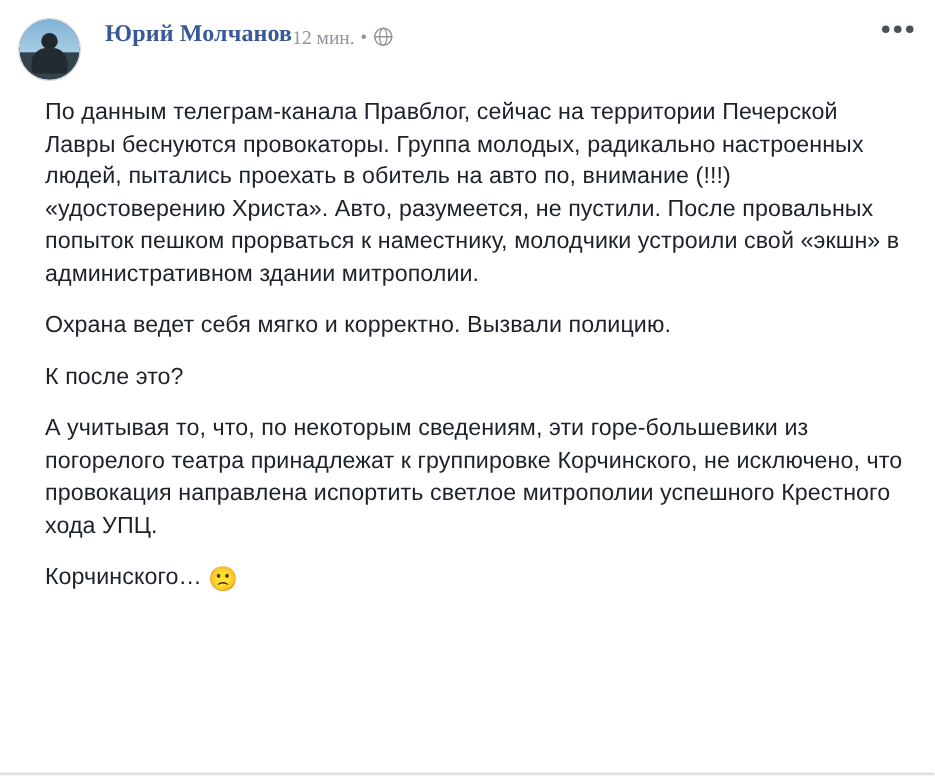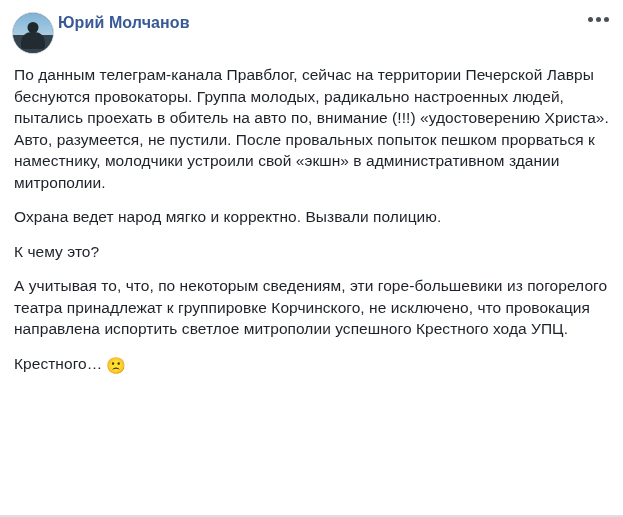--- a/index.html
+++ b/index.html
@@ -63,25 +63,26 @@
     position: absolute;
     left: 50%;
     transform: translateX(-50%);
     bottom: 4px;
     width: 24px;
     height: 17px;
     border-radius: 10px 10px 3px 3px;
     background: #222b31;
   }
   .header-text {
-    margin-left: 4px;
+    margin-left: 16px;
     display: flex;
     flex-direction: row;
     justify-content: center;
     padding-top: 1px;
+    font-family: Liberation Serif, serif;
   }
   .author {
     font-size: 16px;
     font-weight: bold;
     color: #385898;
     line-height: 20px;
     letter-spacing: 0.1px;
   }
   .meta {
     display: flex;
@@ -118,21 +119,21 @@
     width: 5px;
     height: 5px;
     border-radius: 50%;
     background: #4b4f56;
     display: block;
   }
   .post-body {
     padding: 10px 14px 0 14px;
   }
   .post-body p {
-    margin: 0 0 13px 0;
+    margin: 0 0 13px 16px;
     font-size: 15.5px;
     line-height: 21.5px;
     color: #1d2129;
     letter-spacing: 0.05px;
   }
   .post-body p:last-child {
     margin-bottom: 0;
   }
   .emoji {
     font-size: 16px;
@@ -155,33 +156,44 @@
   <div class="post-header">
     <div class="avatar">
       <div class="sky"></div>
       <div class="ground"></div>
       <div class="head"></div>
       <div class="body"></div>
     </div>
 
     <div class="header-text">
       <div class="author">Юрий Молчанов</div>
+      <div class="meta">
+        <span class="timestamp">12 мин.</span>
+        <span class="meta-dot"></span>
+        <span>
+          <svg class="globe-icon" viewBox="0 0 16 16" aria-hidden="true">
+            <circle cx="8" cy="8" r="7" fill="none" stroke="#90949c" stroke-width="1.3"></circle>
+            <ellipse cx="8" cy="8" rx="3" ry="7" fill="none" stroke="#90949c" stroke-width="1.1"></ellipse>
+            <line x1="1" y1="8" x2="15" y2="8" stroke="#90949c" stroke-width="1.1"></line>
+          </svg>
+        </span>
+      </div>
     </div>
 
     <div class="menu-dots">
       <span></span>
       <span></span>
       <span></span>
     </div>
   </div>
 
   <div class="post-body">
     <p>По данным телеграм-канала Правблог, сейчас на территории Печерской Лавры беснуются провокаторы. Группа молодых, радикально настроенных людей, пытались проехать в обитель на авто по, внимание (!!!) «удостоверению Христа». Авто, разумеется, не пустили. После провальных попыток пешком прорваться к наместнику, молодчики устроили свой «экшн» в административном здании митрополии.</p>
-    <p>Охрана ведет народ мягко и корректно. Вызвали полицию.</p>
-    <p>К чему это?</p>
+    <p>Охрана ведет себя мягко и корректно. Вызвали полицию.</p>
+    <p>К после это?</p>
     <p>А учитывая то, что, по некоторым сведениям, эти горе-большевики из погорелого театра принадлежат к группировке Корчинского, не исключено, что провокация направлена испортить светлое митрополии успешного Крестного хода УПЦ.</p>
     <p>
-      <span>Крестного… </span><span class="emoji">🙁</span>
+      <span>Корчинского… </span><span class="emoji">🙁</span>
     </p>
   </div>
 
   <div class="bottom-rule"></div>
 </div>
 
 </body></html>

